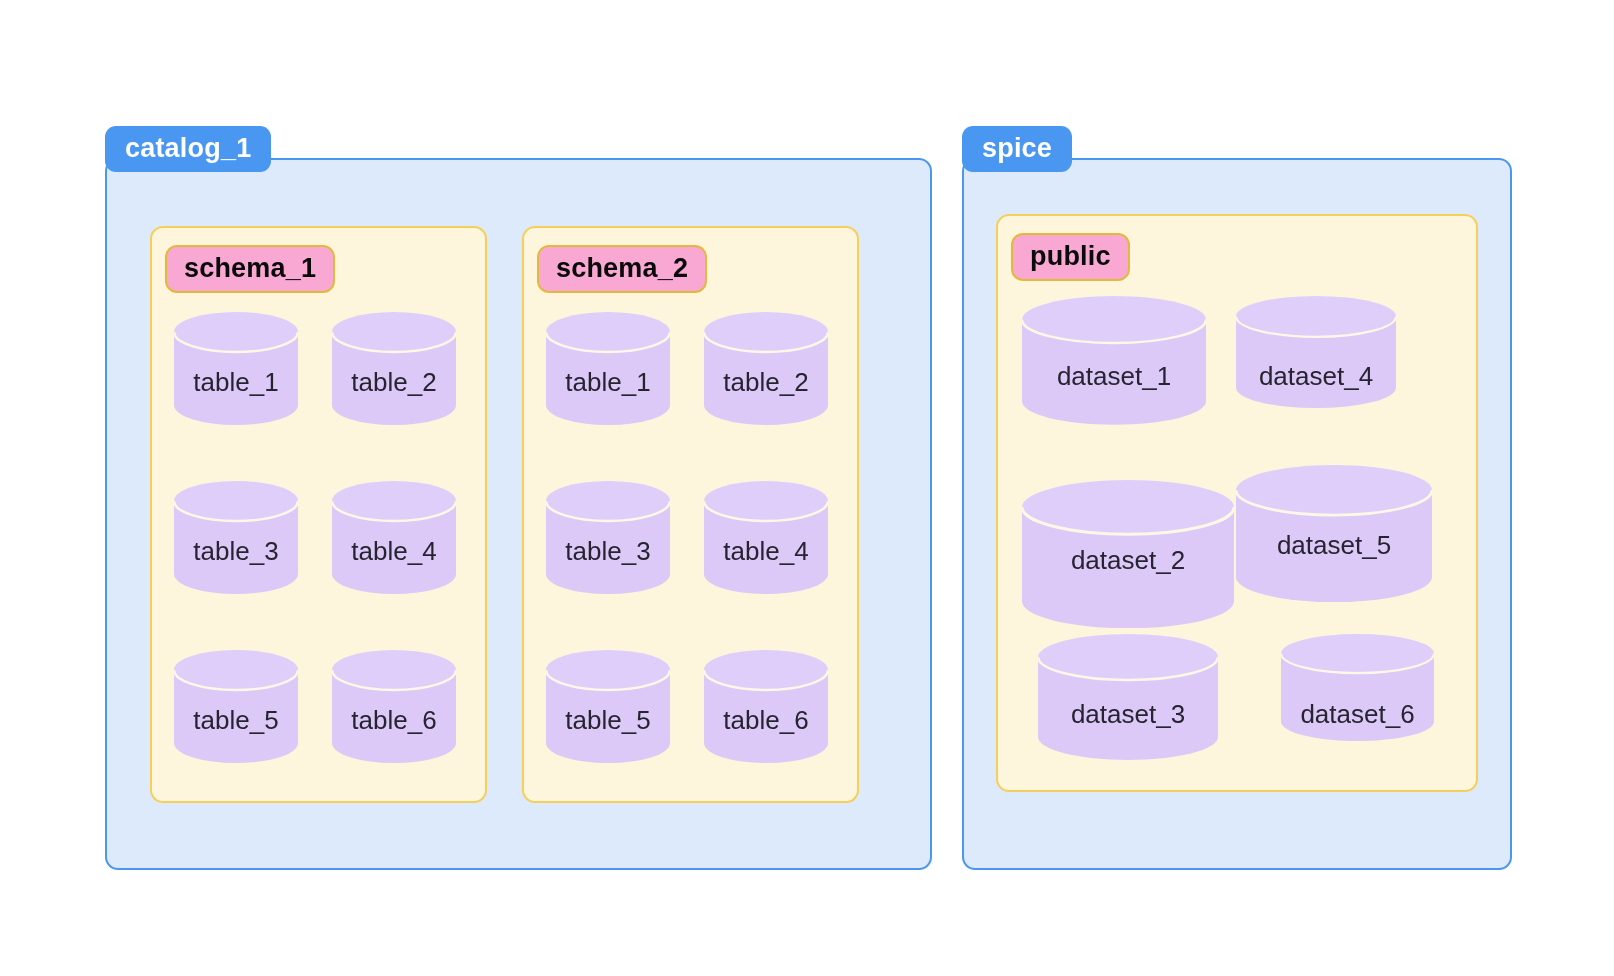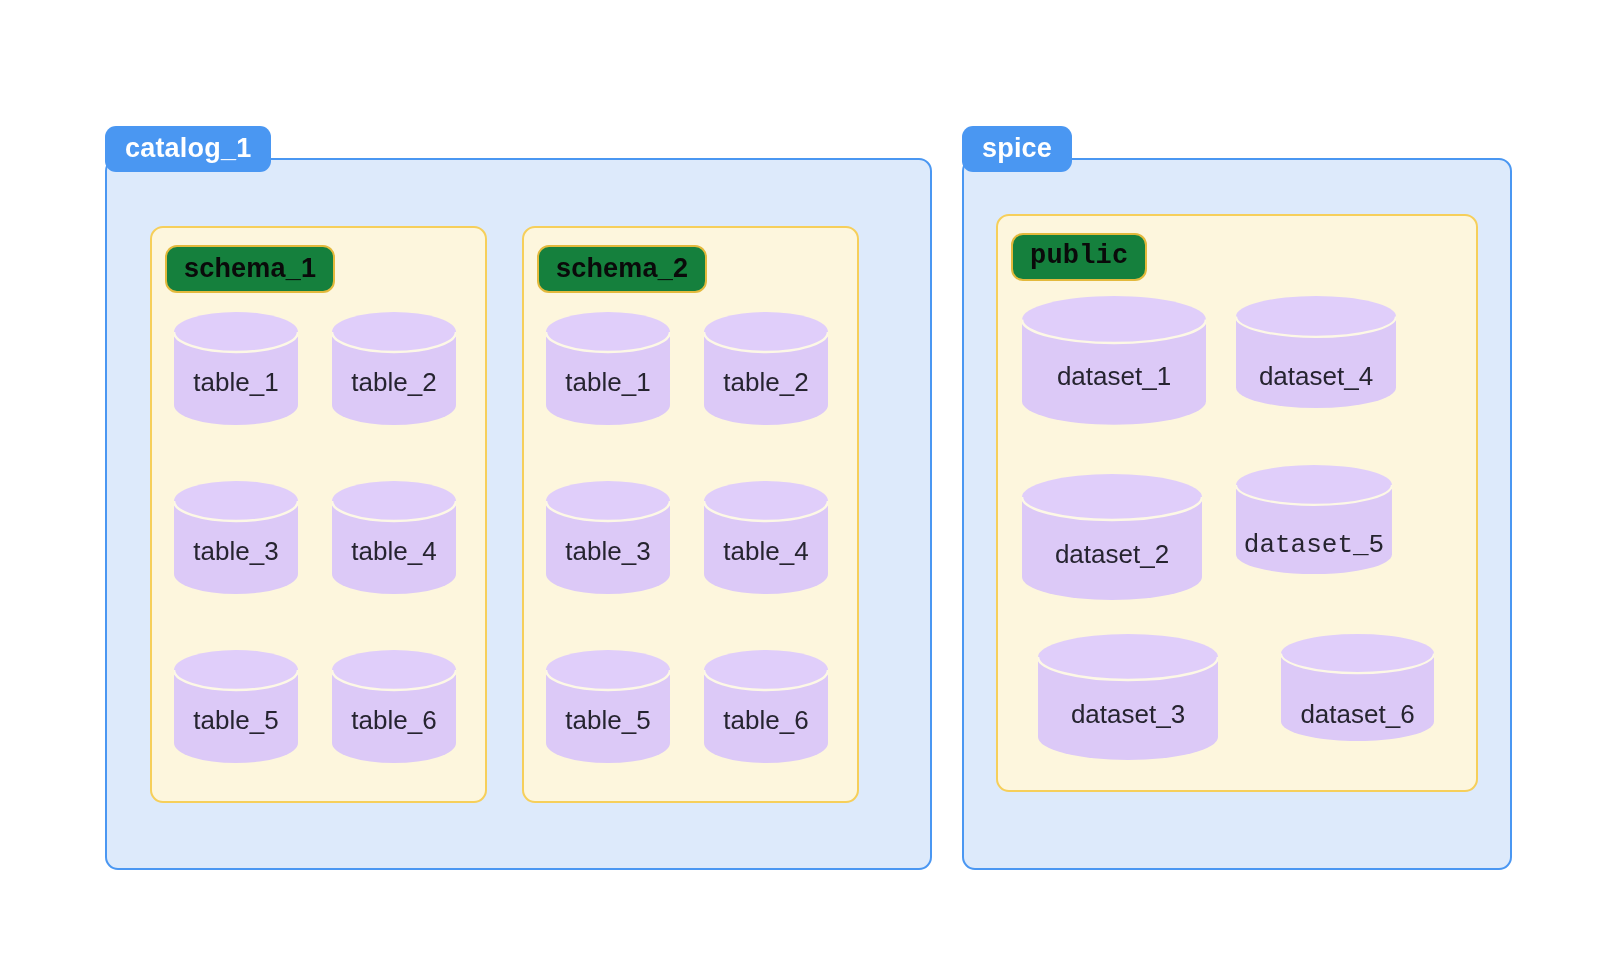--- a/index.html
+++ b/index.html
@@ -55,21 +55,21 @@
   .schema-box {
     position: absolute;
     background: #fdf6dd;
     border: 2px solid #f6cf5a;
     border-radius: 13px;
     box-sizing: border-box;
   }
 
   .schema-badge {
     position: absolute;
-    background: #15803d;
+    background: #f9a8d4;
     border: 2px solid #e3b93c;
     color: #0a0a0a;
     font-size: 27px;
     font-weight: 700;
     letter-spacing: 0.2px;
     padding: 6px 17px 8px 17px;
     border-radius: 12px;
     line-height: 1.12;
     white-space: nowrap;
     box-sizing: border-box;
@@ -228,50 +228,50 @@
   </div>
 
   <div class="catalog-group" style="left:962px; top:104px; width:552px; height:765px;">
 
     <div class="catalog-badge" style="left:0px; top:0px;">spice</div>
 
     <div class="catalog-box" style="left:0px; top:54px; width:550px; height:712px;"></div>
 
     <div class="schema-box" style="left:34px; top:110px; width:482px; height:578px;">
 
-      <div class="schema-badge" style="left:13px; top:17px;font-family:Liberation Mono, monospace;">public</div>
+      <div class="schema-badge" style="left:13px; top:17px;">public</div>
 
       <div class="cylinder" style="left:24px; top:80px; width:184px; height:126px;">
         <svg class="cyl-svg" viewBox="0 0 180 126" preserveAspectRatio="none">
           <path d="M0,23 L0,103 A90,23 0 0 0 180,103 L180,23 Z" fill="#dcc9f7"></path>
           <ellipse cx="90" cy="23" rx="90" ry="23" fill="#e0cefa"></ellipse>
           <path d="M0,23 A90,23 0 0 0 180,23" fill="none" stroke="#fdf8e6" stroke-width="2.5"></path>
         </svg>
         <div class="cyl-label" style="top:66px;">dataset_1</div>
       </div>
 
       <div class="cylinder" style="left:238px; top:80px; width:160px; height:126px;">
         <svg class="cyl-svg" viewBox="0 0 180 126" preserveAspectRatio="none">
           <path d="M0,23 L0,103 A90,23 0 0 0 180,103 L180,23 Z" fill="#dcc9f7"></path>
           <ellipse cx="90" cy="23" rx="90" ry="23" fill="#e0cefa"></ellipse>
           <path d="M0,23 A90,23 0 0 0 180,23" fill="none" stroke="#fdf8e6" stroke-width="2.5"></path>
         </svg>
         <div class="cyl-label" style="top:66px;">dataset_4</div>
       </div>
 
-      <div class="cylinder" style="left:24px; top:258px; width:180px; height:126px;">
+      <div class="cylinder" style="left:24px; top:264px; width:212px; height:126px;">
         <svg class="cyl-svg" viewBox="0 0 180 126" preserveAspectRatio="none">
           <path d="M0,23 L0,103 A90,23 0 0 0 180,103 L180,23 Z" fill="#dcc9f7"></path>
           <ellipse cx="90" cy="23" rx="90" ry="23" fill="#e0cefa"></ellipse>
           <path d="M0,23 A90,23 0 0 0 180,23" fill="none" stroke="#fdf8e6" stroke-width="2.5"></path>
         </svg>
         <div class="cyl-label" style="top:66px;">dataset_2</div>
       </div>
 
-      <div class="cylinder" style="left:238px; top:249px; width:156px; height:126px;font-family:Liberation Mono, monospace;">
+      <div class="cylinder" style="left:238px; top:249px; width:196px; height:126px;">
         <svg class="cyl-svg" viewBox="0 0 180 126" preserveAspectRatio="none">
           <path d="M0,23 L0,103 A90,23 0 0 0 180,103 L180,23 Z" fill="#dcc9f7"></path>
           <ellipse cx="90" cy="23" rx="90" ry="23" fill="#e0cefa"></ellipse>
           <path d="M0,23 A90,23 0 0 0 180,23" fill="none" stroke="#fdf8e6" stroke-width="2.5"></path>
         </svg>
         <div class="cyl-label" style="top:66px;">dataset_5</div>
       </div>
 
       <div class="cylinder" style="left:40px; top:418px; width:180px; height:126px;">
         <svg class="cyl-svg" viewBox="0 0 180 126" preserveAspectRatio="none">

